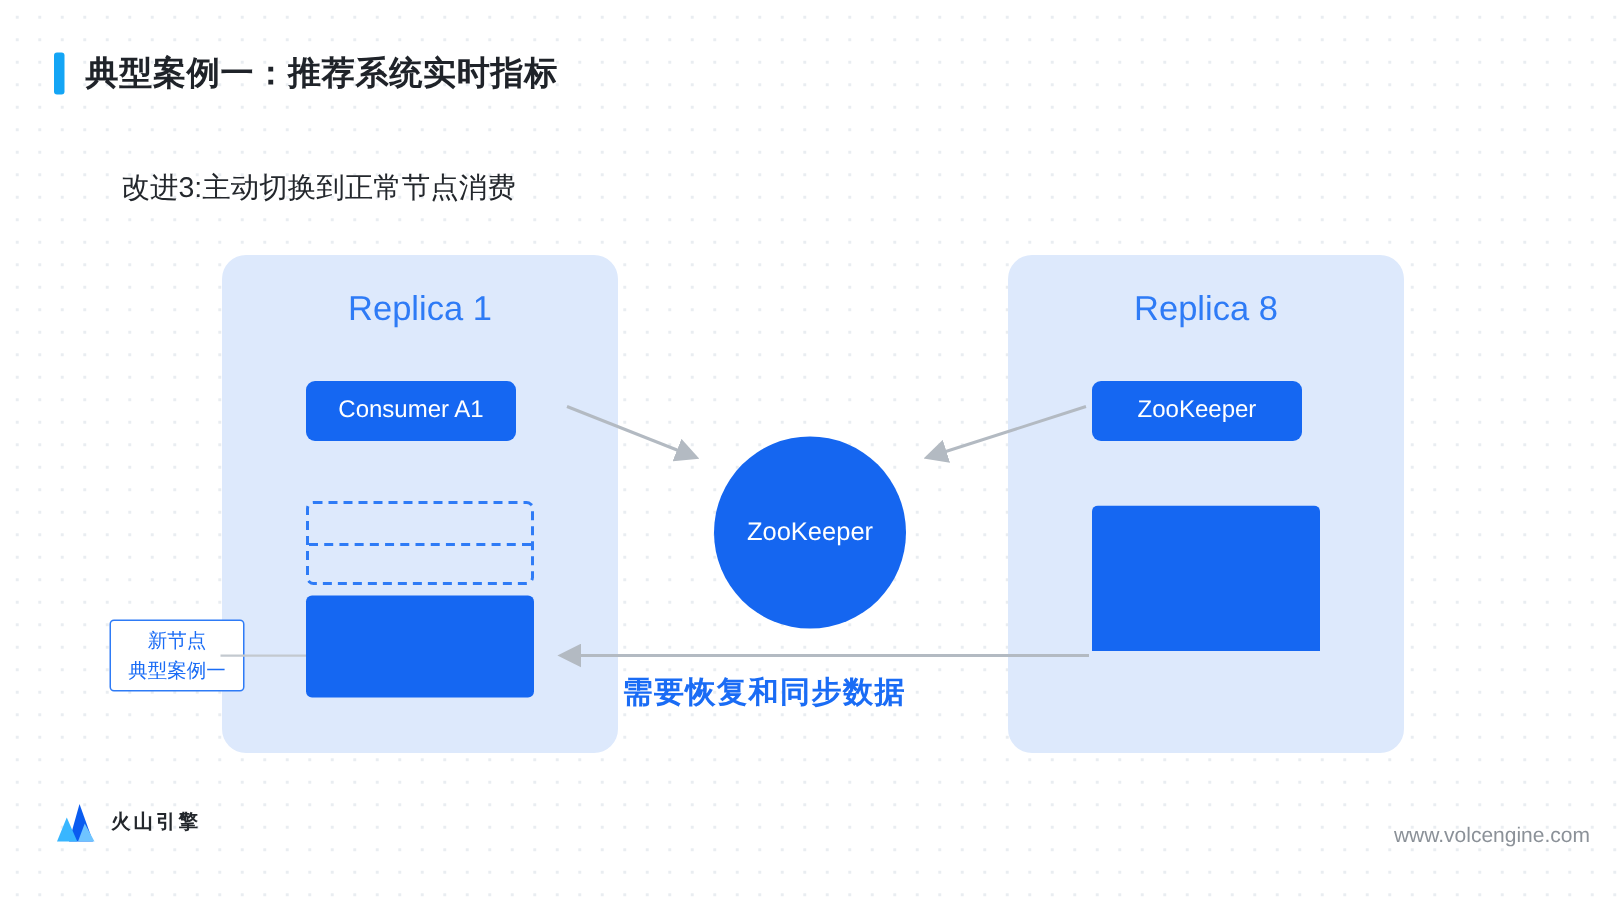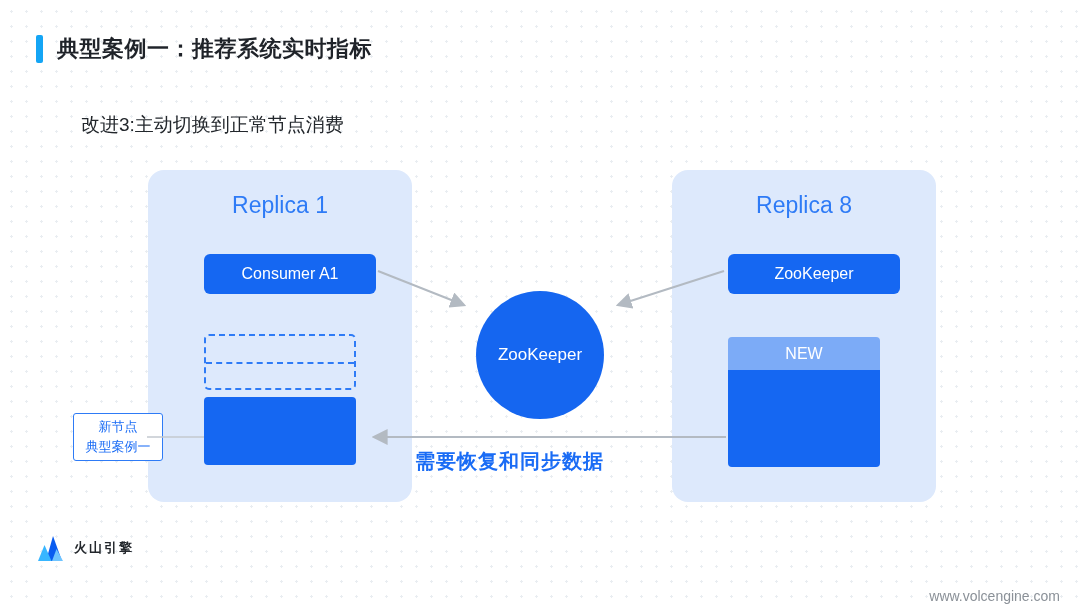--- a/index.html
+++ b/index.html
@@ -15,21 +15,21 @@
   .title-row{position:absolute;left:36px;top:34px;display:flex;align-items:center;}
   .accent-bar{width:7px;height:28px;background:#14a5f5;border-radius:2px;margin-right:14px;}
   .slide-title{margin:0;font-size:22px;font-weight:700;color:#1f2329;letter-spacing:.5px;}
   .subtitle{position:absolute;left:50px;top:112px;font-size:19px;color:#23272c;margin-left:31px;}
   
   .replica{position:absolute;top:170px;width:264px;height:332px;background:#dde9fc;border-radius:16px;}
   .replica1{left:148px;}
   .replica2{left:672px;}
   .replica-title{margin-top:22px;text-align:center;font-size:23px;color:#2e7bf6;}
   .pill{
-    position:absolute;left:56px;top:84px;width:172px;height:40px;border-radius:6px;
+    position:absolute;left:56px;top:84px;width:140px;height:40px;border-radius:6px;
     background:#1567f2;color:#ffffff;font-size:16px;display:flex;align-items:center;justify-content:center;
   }
   .dashed-box{
     position:absolute;left:56px;top:164px;width:152px;height:56px;
     border:2px dashed #2e7bf6;border-radius:5px;box-sizing:border-box;
   }
   .dashed-divider{position:absolute;left:0;right:0;top:50%;border-top:2px dashed #2e7bf6;}
   .solid-box{
     position:absolute;left:56px;top:227px;width:152px;height:68px;background:#1567f2;border-radius:4px;
   }
@@ -54,21 +54,21 @@
   .recover-label{
     position:absolute;left:415px;top:448px;width:260px;
     font-size:20px;font-weight:600;color:#1a6cf5;letter-spacing:1px;
   }
   
   .connectors{position:absolute;left:0;top:0;pointer-events:none;z-index:5;}
   
   .footer-brand{position:absolute;left:36px;top:534px;display:flex;align-items:center;}
   .footer-brand svg{display:block;margin-right:8px;}
   .brand-name{font-size:13px;font-weight:700;color:#23272c;letter-spacing:2px;}
-  .site{position:absolute;right:36px;top:548px;font-size:14px;color:#8b9198;margin-top:40px;}
+  .site{position:absolute;right:36px;top:548px;font-size:14px;color:#8b9198;}
 </style>
 </head>
 <body>
 
 <div class="slide">
 
   <header class="title-row">
     <span class="accent-bar"></span>
     <h1 class="slide-title">典型案例一：推荐系统实时指标</h1>
   </header>
@@ -84,21 +84,20 @@
   </div>
 
   <div class="zk-circle">
     <span>ZooKeeper</span>
   </div>
 
   <div class="replica replica2">
     <div class="replica-title">Replica 8</div>
     <div class="pill">ZooKeeper</div>
     <div class="stack-box">
-      <div class="stack-header">NEW</div>
       <div class="stack-body"></div>
     </div>
   </div>
 
   <div class="note">
     <div>新节点</div>
     <div>典型案例一</div>
   </div>
 
   <div class="recover-label">需要恢复和同步数据</div>

